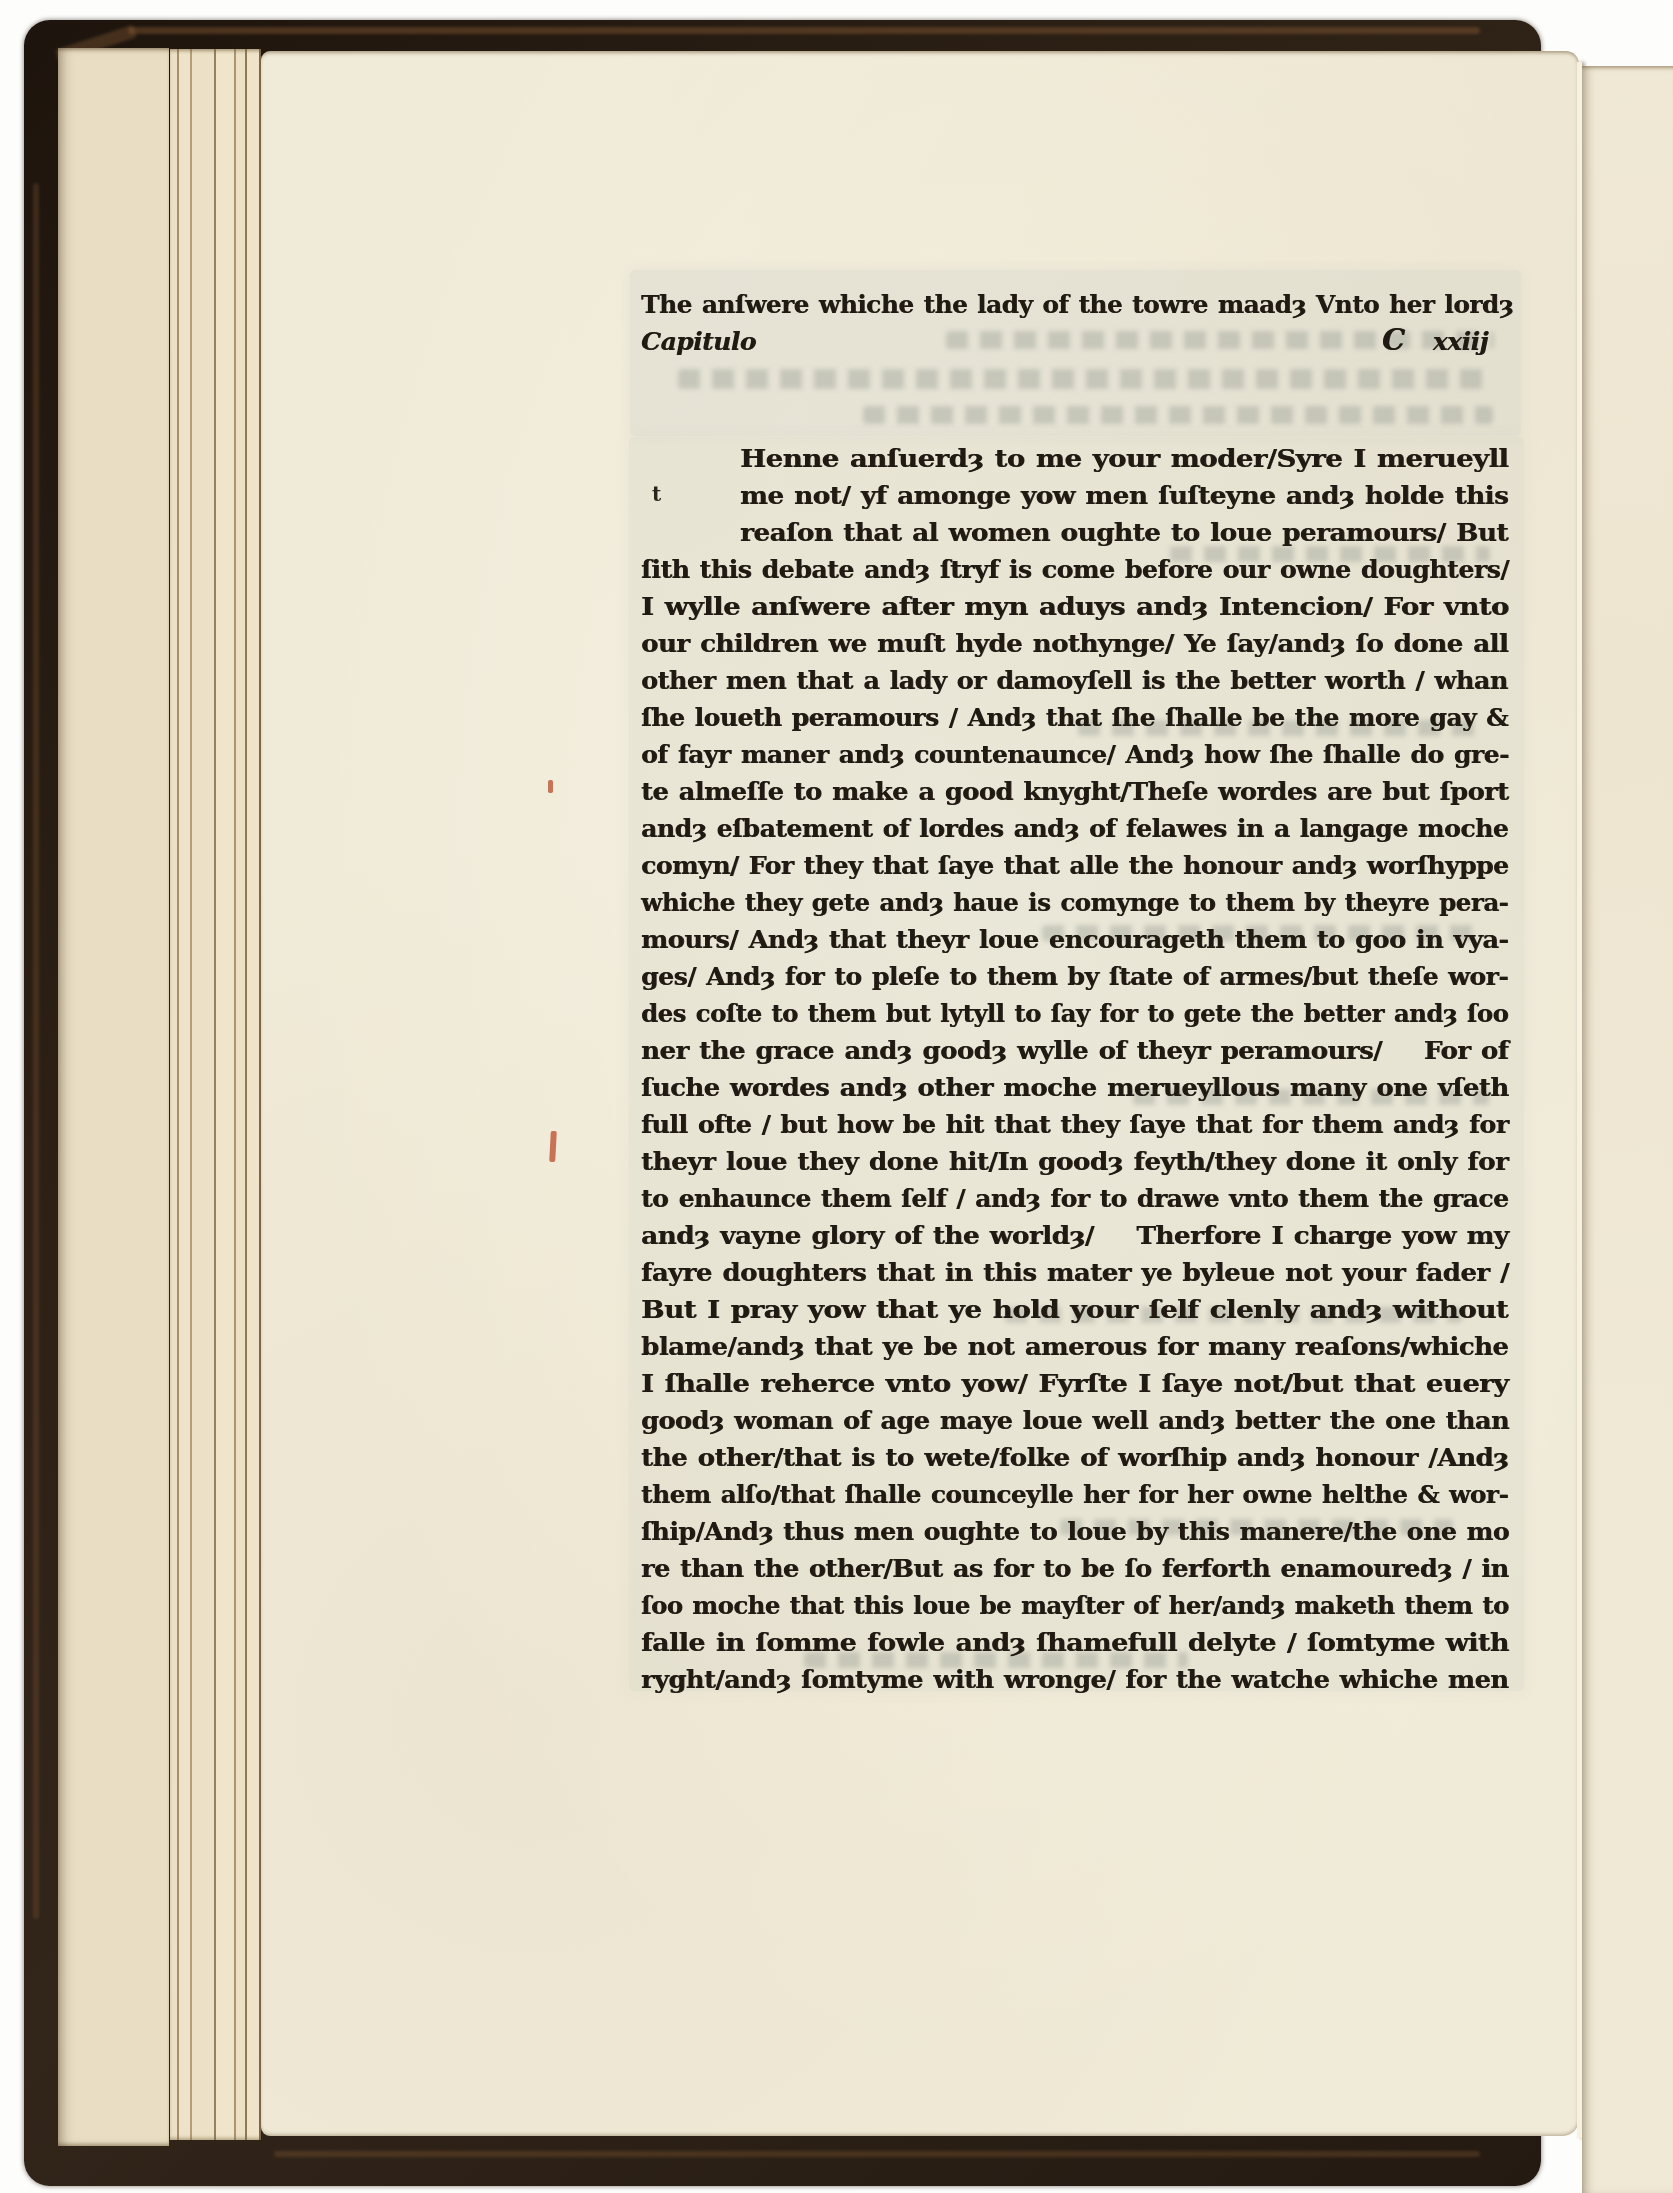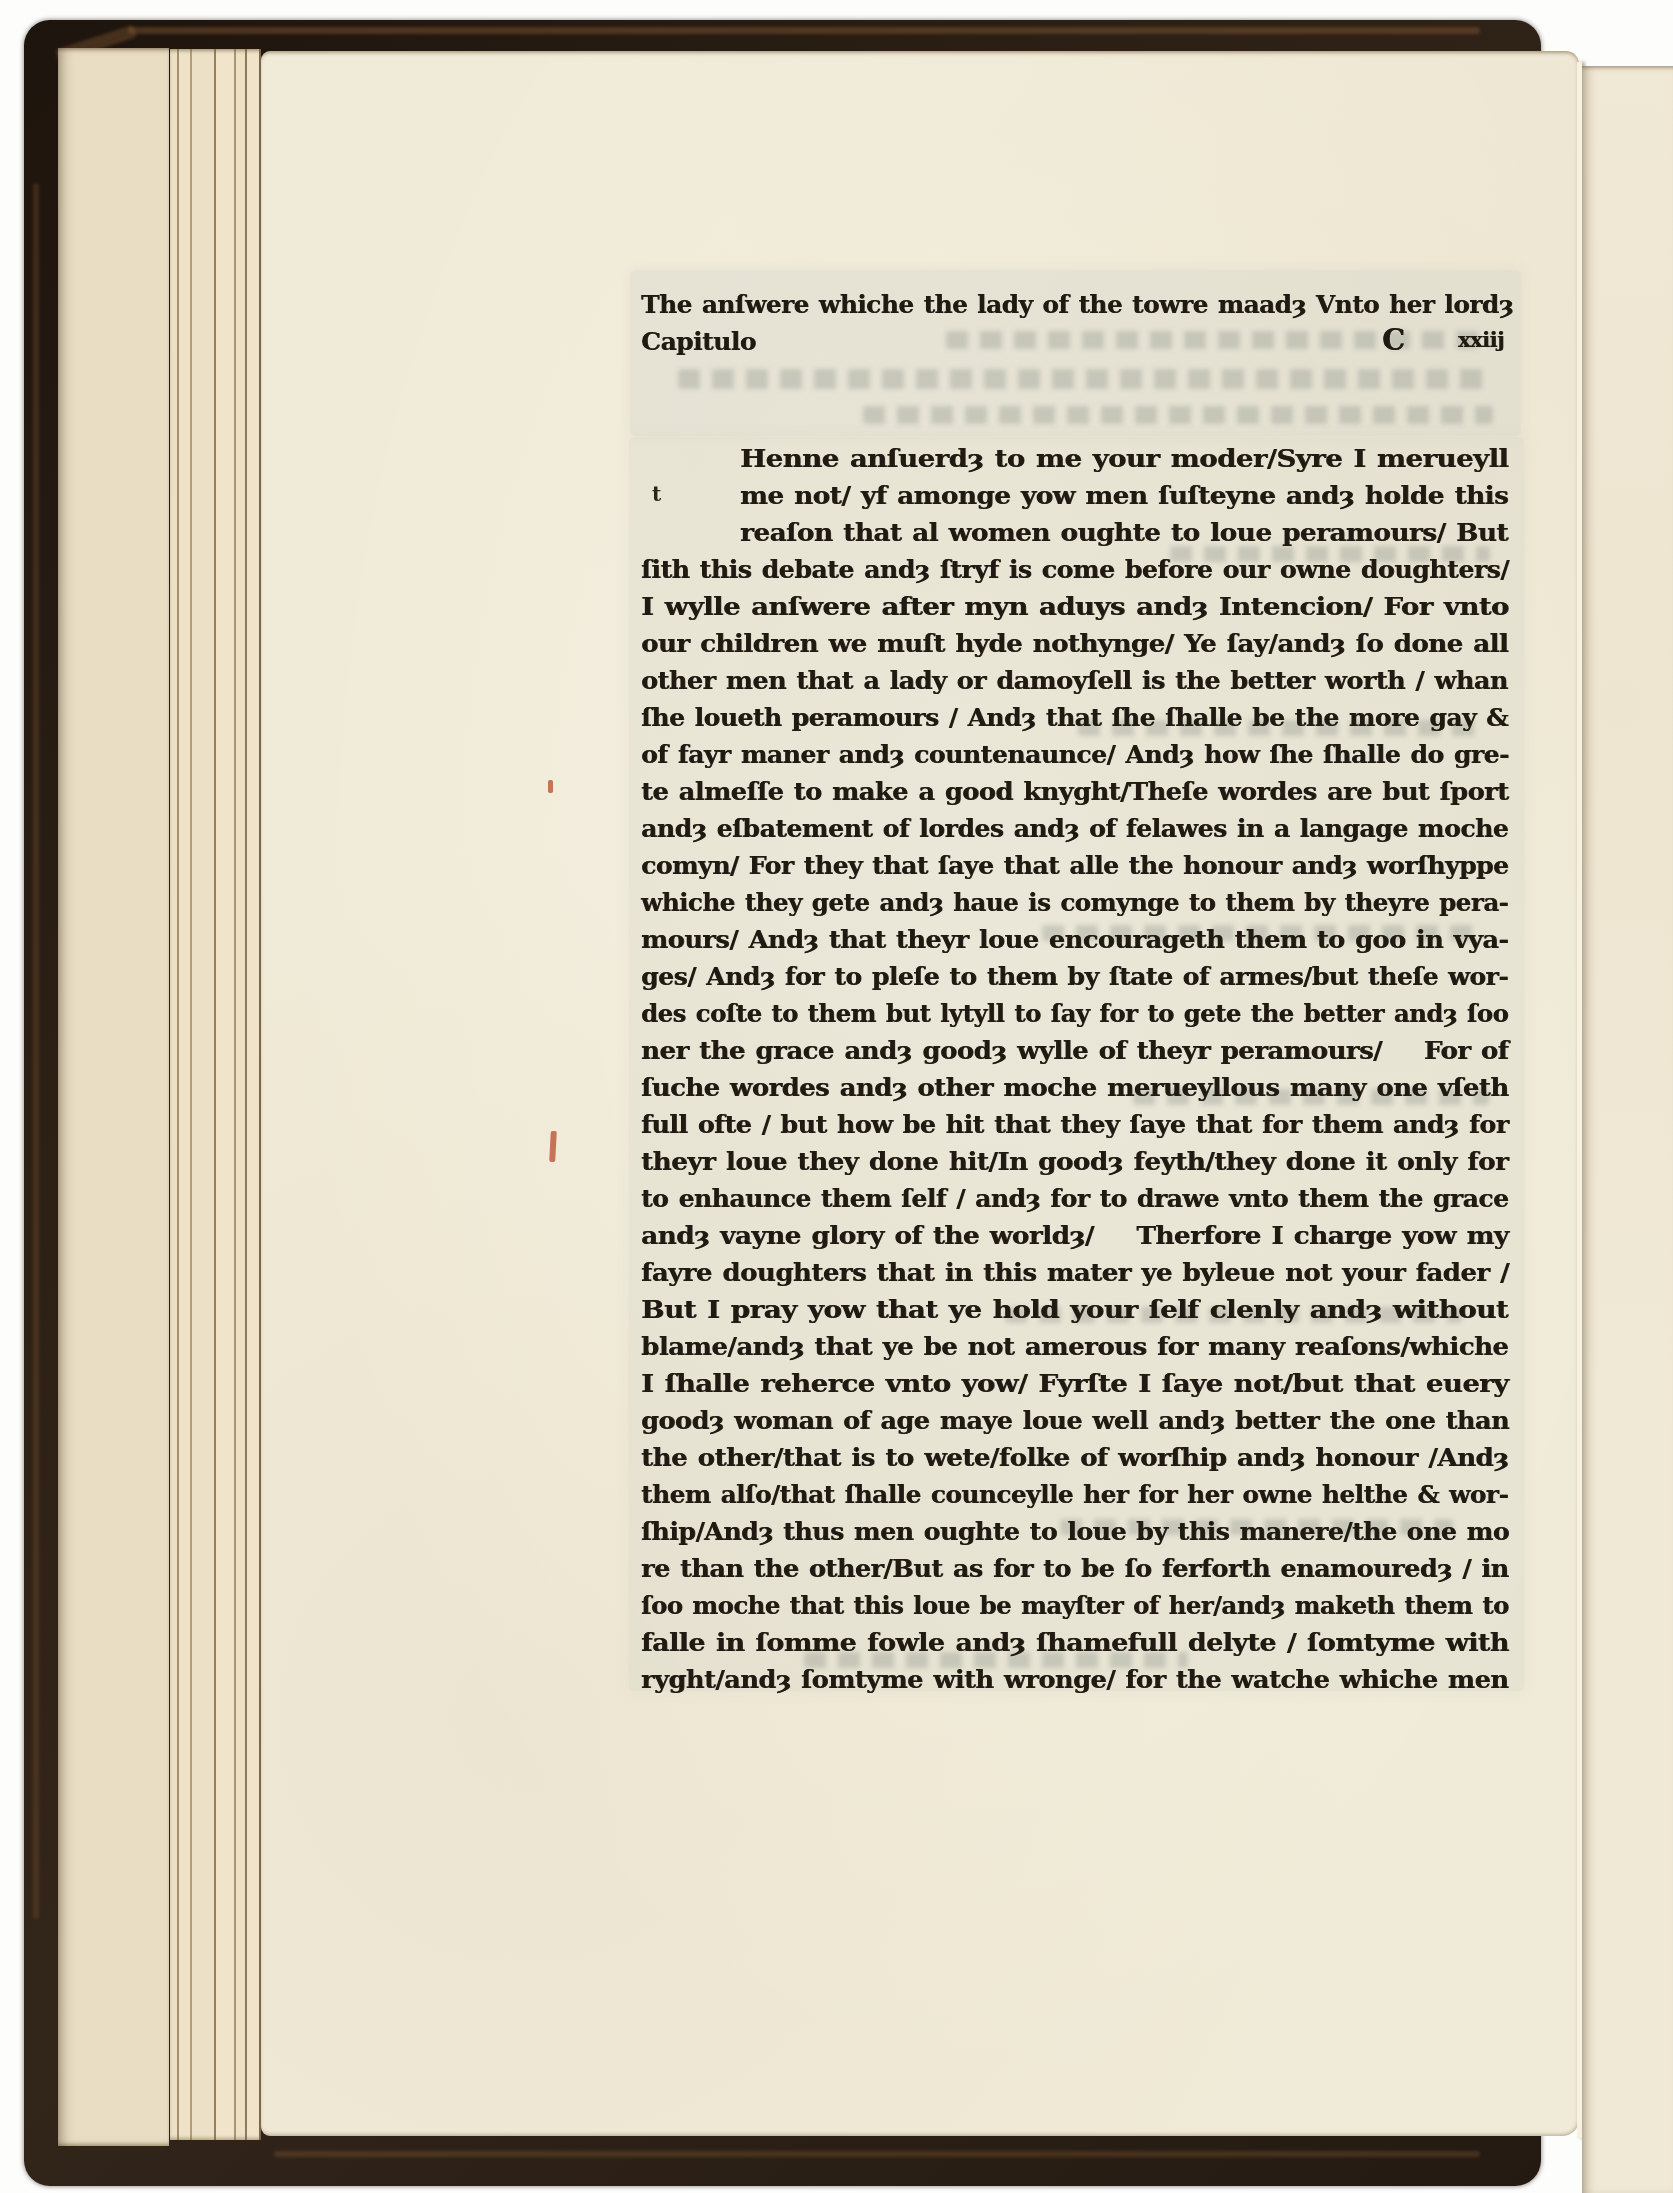--- a/index.html
+++ b/index.html
@@ -45,24 +45,24 @@
   
   .tint{position:absolute;border-radius:5.5px;}
   .tint.hdr{left:630px;top:270px;width:891px;height:166px;background:rgba(206,209,199,.33);box-shadow:0 0 12.8px rgba(206,209,199,.33);}
   .tint.body{left:629px;top:437px;width:895px;height:1254px;background:rgba(201,205,194,.24);box-shadow:0 0 14.6px rgba(201,205,194,.24);}
   .ghost{position:absolute;filter:blur(2.7px);opacity:.5;border-radius:3.7px;
       background:repeating-linear-gradient(90deg, rgba(116,124,117,.55) 0 22px, rgba(116,124,117,0) 22px 34px);}
 
   
   .ink{color:#201a13;text-shadow:0.5px 0 0 rgba(32,26,19,.85);font-weight:bold;}
   .runtitle{position:absolute;left:641px;top:290px;font-size:25px;white-space:pre;letter-spacing:-0.5px;word-spacing:1.8px;}
-  .chrow{position:absolute;left:641px;top:327px;width:863px;height:37px;}
+  .chrow{position:absolute;left:641px;top:327px;width:863px;height:37px;font-style:italic;}
   .chrow .cap{position:absolute;left:0;top:0;font-size:25px;letter-spacing:-0.5px;}
   .chrow .cnum{position:absolute;right:99px;top:-3.7px;font-size:29px;}
-  .chrow .rnum{position:absolute;right:0;top:0;font-size:21px;letter-spacing:-0.5px;text-align:right;}
+  .chrow .rnum{position:absolute;right:16px;top:0;font-size:25px;letter-spacing:-0.5px;text-align:right;}
   .guide{position:absolute;left:652px;top:482px;font-size:20px;color:#2a241c;font-weight:bold;}
   .bodytext{position:absolute;left:641px;top:440px;width:862px;line-height:37px;font-size:24px;}
   .tline{white-space:pre;letter-spacing:-0.5px;word-spacing:1.8px;height:37px;}
   .tline.indent{margin-left:99px;}
 
   .redmark{position:absolute;background:#b5401f;opacity:.7;border-radius:1.8px;}
   .redmark.a{left:550px;top:1131px;width:5.5px;height:31px;transform:rotate(3deg);}
   .redmark.b{left:548px;top:780px;width:4.6px;height:12.8px;}
 </style>
 </head>

